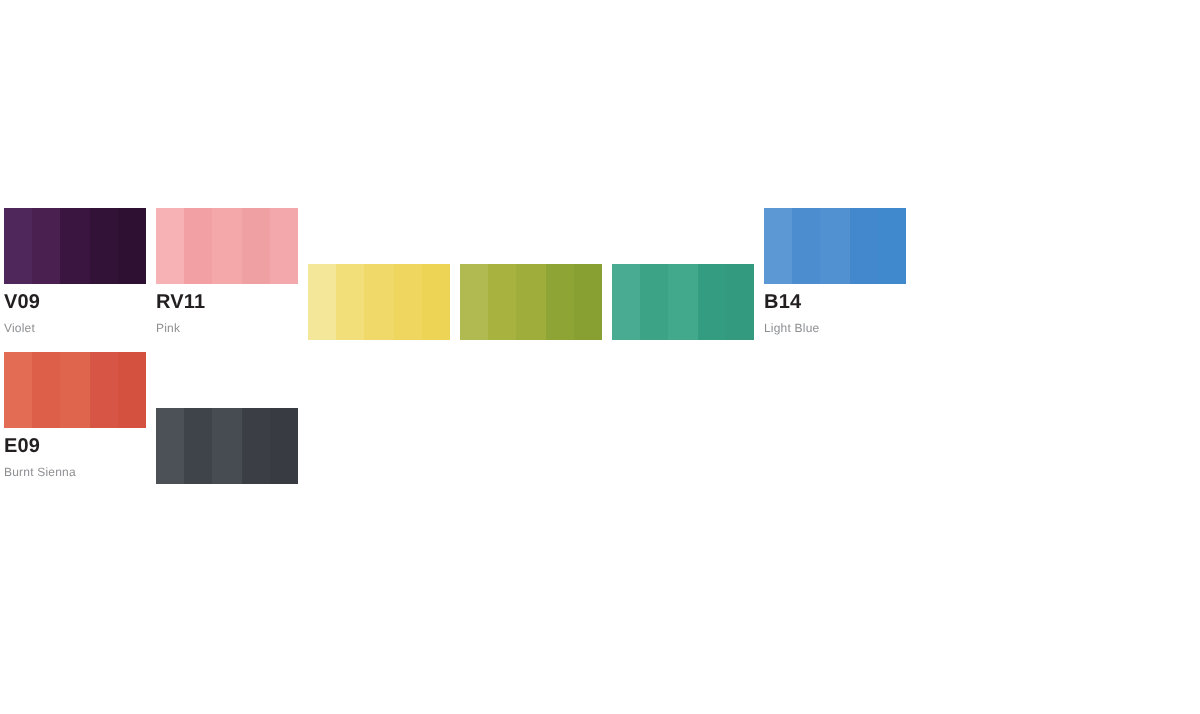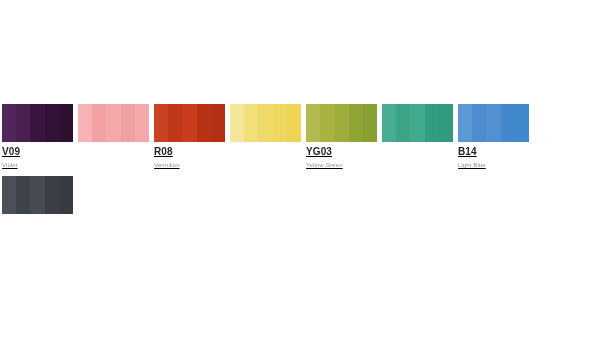--- a/index.html
+++ b/index.html
@@ -23,23 +23,22 @@
   }
   .swatch-grid {
     position: absolute;
     left: 2px;
     top: 104px;
     width: 596px;
   }
   .swatch-row {
     display: flex;
     flex-direction: row;
-    align-items: flex-start;
+    align-items: flex-end;
     margin-bottom: 6px;
-    text-decoration: underline;
   }
   .swatch-cell {
     width: 71px;
     margin-right: 5px;
     box-sizing: border-box;
   }
   .swatch-chip {
     position: relative;
     width: 71px;
     height: 38px;
@@ -93,54 +92,41 @@
           </div>
         </div>
         <div class="swatch-cell">
           <div class="swatch-chip" style="background: rgb(244, 165, 168);">
             <span class="band" style="background: rgb(246, 178, 180); left: 0%; width: 20%;"></span>
             <span class="band" style="background: rgb(242, 160, 163); left: 20%; width: 20%;"></span>
             <span class="band" style="background: rgb(244, 168, 170); left: 40%; width: 20%;"></span>
             <span class="band" style="background: rgb(239, 160, 163); left: 60%; width: 20%;"></span>
             <span class="band" style="background: rgb(243, 169, 171); left: 80%; width: 20%;"></span>
           </div>
-        </div>
-        <div class="swatch-cell">
-          <div class="swatch-chip" style="background: rgb(198, 58, 27);">
-            <span class="band" style="background: rgb(201, 67, 35); left: 0%; width: 20%;"></span>
-            <span class="band" style="background: rgb(193, 55, 26); left: 20%; width: 20%;"></span>
-            <span class="band" style="background: rgb(200, 61, 29); left: 40%; width: 20%;"></span>
-            <span class="band" style="background: rgb(185, 50, 22); left: 60%; width: 20%;"></span>
-            <span class="band" style="background: rgb(181, 47, 20); left: 80%; width: 20%;"></span>
-          </div>
           <div class="swatch-labels">
-            <div class="swatch-code">R08</div>
-            <div class="swatch-name">Vermilion</div>
+            <div class="swatch-code">RV11</div>
+            <div class="swatch-name">Pink</div>
           </div>
         </div>
         <div class="swatch-cell">
           <div class="swatch-chip" style="background: rgb(242, 223, 122);">
             <span class="band" style="background: rgb(244, 231, 154); left: 0%; width: 20%;"></span>
             <span class="band" style="background: rgb(242, 223, 122); left: 20%; width: 20%;"></span>
             <span class="band" style="background: rgb(240, 217, 104); left: 40%; width: 20%;"></span>
             <span class="band" style="background: rgb(239, 214, 95); left: 60%; width: 20%;"></span>
             <span class="band" style="background: rgb(238, 212, 85); left: 80%; width: 20%;"></span>
           </div>
         </div>
         <div class="swatch-cell">
           <div class="swatch-chip" style="background: rgb(163, 179, 58);">
             <span class="band" style="background: rgb(176, 186, 80); left: 0%; width: 20%;"></span>
             <span class="band" style="background: rgb(167, 178, 63); left: 20%; width: 20%;"></span>
             <span class="band" style="background: rgb(159, 174, 58); left: 40%; width: 20%;"></span>
             <span class="band" style="background: rgb(142, 164, 52); left: 60%; width: 20%;"></span>
             <span class="band" style="background: rgb(136, 160, 49); left: 80%; width: 20%;"></span>
-          </div>
-          <div class="swatch-labels">
-            <div class="swatch-code">YG03</div>
-            <div class="swatch-name">Yellow Green</div>
           </div>
         </div>
         <div class="swatch-cell">
           <div class="swatch-chip" style="background: rgb(63, 168, 140);">
             <span class="band" style="background: rgb(73, 171, 146); left: 0%; width: 20%;"></span>
             <span class="band" style="background: rgb(61, 163, 135); left: 20%; width: 20%;"></span>
             <span class="band" style="background: rgb(66, 169, 141); left: 40%; width: 20%;"></span>
             <span class="band" style="background: rgb(52, 156, 129); left: 60%; width: 20%;"></span>
             <span class="band" style="background: rgb(51, 153, 127); left: 80%; width: 20%;"></span>
           </div>
@@ -154,20 +140,33 @@
             <span class="band" style="background: rgb(64, 137, 205); left: 80%; width: 20%;"></span>
           </div>
           <div class="swatch-labels">
             <div class="swatch-code">B14</div>
             <div class="swatch-name">Light Blue</div>
           </div>
         </div>
       </div>
     <div class="swatch-row">
         <div class="swatch-cell">
+          <div class="swatch-chip" style="background: rgb(224, 96, 74);">
+            <span class="band" style="background: rgb(226, 108, 84); left: 0%; width: 20%;"></span>
+            <span class="band" style="background: rgb(221, 95, 73); left: 20%; width: 20%;"></span>
+            <span class="band" style="background: rgb(224, 101, 77); left: 40%; width: 20%;"></span>
+            <span class="band" style="background: rgb(215, 85, 68); left: 60%; width: 20%;"></span>
+            <span class="band" style="background: rgb(212, 81, 63); left: 80%; width: 20%;"></span>
+          </div>
+          <div class="swatch-labels">
+            <div class="swatch-code">E09</div>
+            <div class="swatch-name">Burnt Sienna</div>
+          </div>
+        </div>
+        <div class="swatch-cell">
           <div class="swatch-chip" style="background: rgb(69, 73, 79);">
             <span class="band" style="background: rgb(76, 80, 87); left: 0%; width: 20%;"></span>
             <span class="band" style="background: rgb(63, 67, 74); left: 20%; width: 20%;"></span>
             <span class="band" style="background: rgb(71, 75, 82); left: 40%; width: 20%;"></span>
             <span class="band" style="background: rgb(59, 63, 69); left: 60%; width: 20%;"></span>
             <span class="band" style="background: rgb(56, 60, 66); left: 80%; width: 20%;"></span>
           </div>
         </div>
       </div>
 

